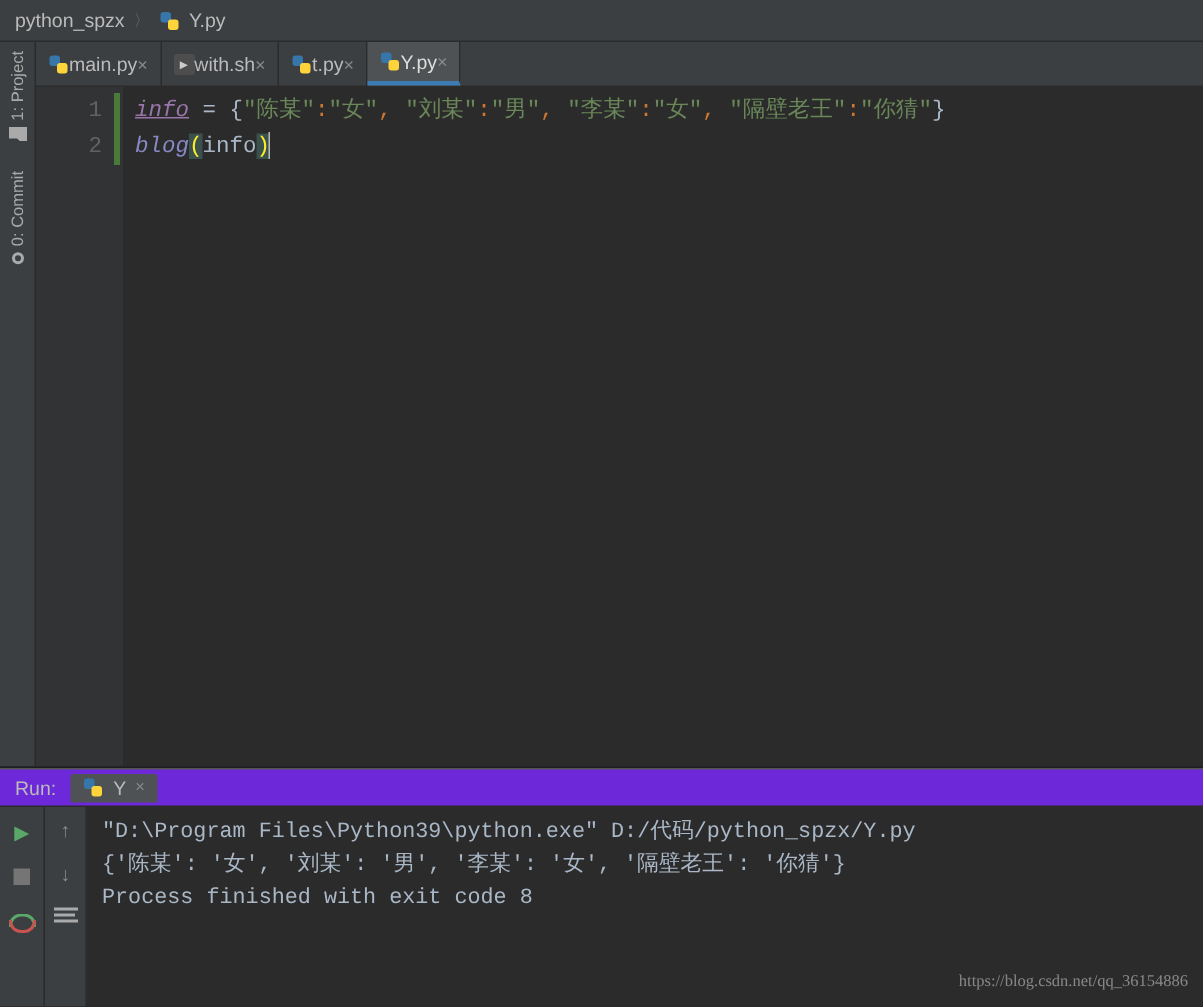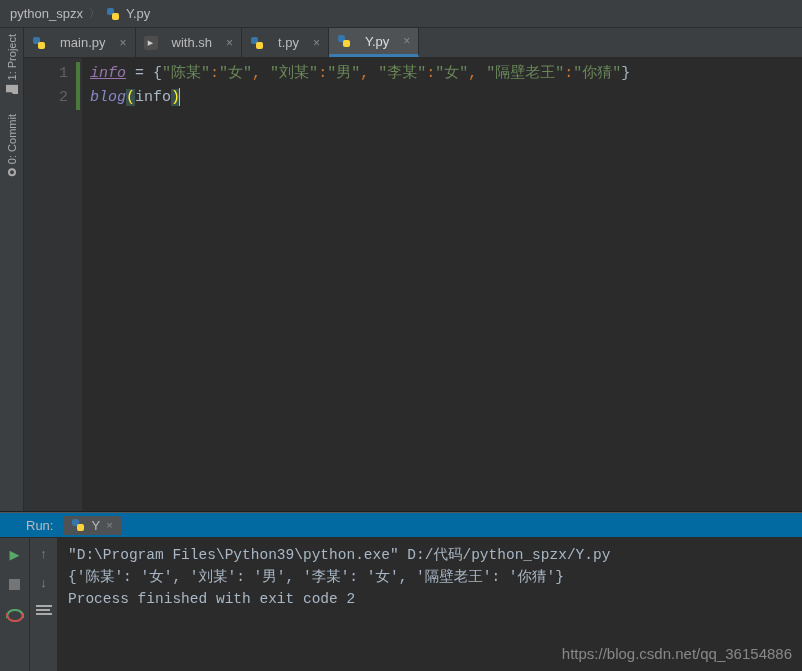--- a/index.html
+++ b/index.html
@@ -69,21 +69,21 @@
   background: #3c3f41;
   display: flex;
   align-items: stretch;
   height: 30px;
   border-bottom: 1px solid #2b2b2b;
 }
 .tab {
   padding: 0 8px;
   display: flex;
   align-items: center;
-  gap: 14px;
+  gap: 0;
   border-right: 1px solid #2b2b2b;
   color: #bbb;
   cursor: pointer;
 }
 .tab.active {
   background: #4e5254;
   border-bottom: 3px solid #3b7cb3;
   color: #ddd;
 }
 .tab .close { color: #888; font-size: 12px; }
@@ -131,27 +131,27 @@
 .tk-builtin { color: #8888c6; font-style: italic; }
 .tk-paren-hl { background: #3b514d; color: #ffef28; }
 .caret {
   display: inline-block; width: 1px; height: 18px;
   background: #bbb; vertical-align: middle; margin-left: -1px;
 }
 
 
 .run-panel { background: #2b2b2b; border-top: 1px solid #1e1f22; display: flex; flex-direction: column; }
 .run-header {
-  background: #0369a1;
+  background: #6d28d9;
   height: 26px;
   border-bottom: 1px solid #2b2b2b;
   border-top: 1px solid #555;
   display: flex;
   align-items: center;
-  padding: 0 26px;
+  padding: 0 10px;
   gap: 10px;
   color: #bbb;
 }
 .run-tab {
   background: #4e5254;
   padding: 2px 8px;
   display: flex; align-items: center; gap: 6px;
   border-radius: 2px 2px 0 0;
 }
 .run-tab .close { color: #888; font-size: 11px; }
@@ -204,22 +204,22 @@
   color: #a9b7c6;
   line-height: 22px;
   position: relative;
 }
 .console-line { white-space: pre; }
 .watermark {
   position: absolute;
   right: 10px;
   bottom: 6px;
   color: #888;
-  font-family: Liberation Sans, sans-serif;
-  font-size: 15px;
+  font-family: Liberation Serif, serif;
+  font-size: 11px;
 }
 </style>
 </head>
 <body>
 
 <div class="root">
 
   <div class="breadcrumb">
     <span>python_spzx</span>
     <span class="sep">〉</span>
@@ -306,18 +306,18 @@
               <span></span>
               <span></span>
               <span></span>
             </span>
           </span>
       </div>
       <div class="console">
         <div class="console-line">"D:\Program Files\Python39\python.exe" D:/代码/python_spzx/Y.py</div>
         <div class="console-line">{'陈某': '女', '刘某': '男', '李某': '女', '隔壁老王': '你猜'}</div>
         <div class="console-line"></div>
-        <div class="console-line">Process finished with exit code 2</div>
+        <div class="console-line">Process finished with exit code 8</div>
         <div class="watermark">https://blog.csdn.net/qq_36154886</div>
       </div>
     </div>
   </div>
 </div>
 
 </body></html>

